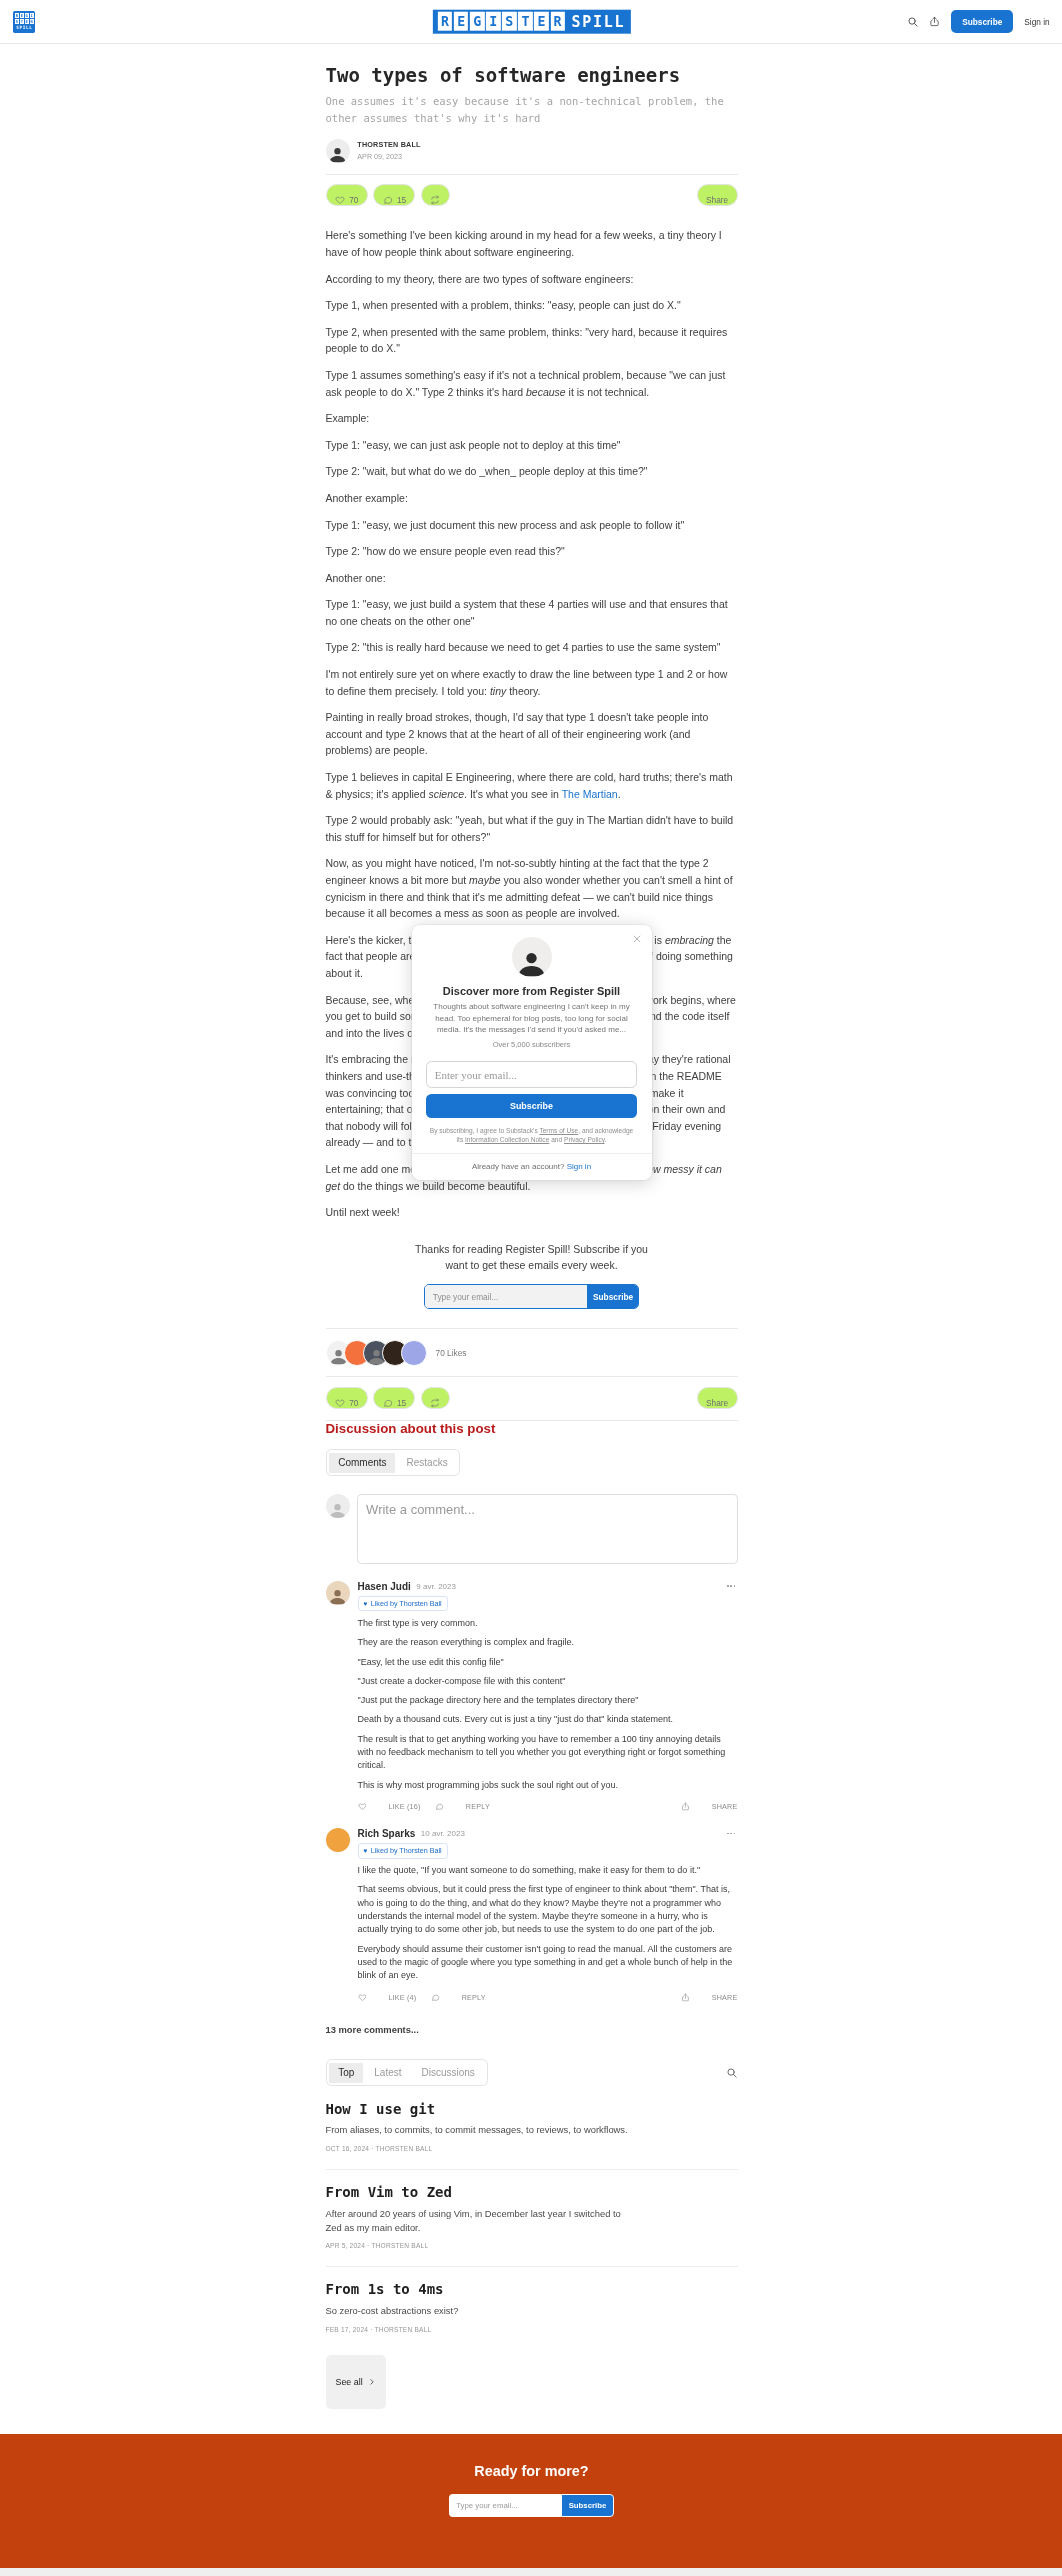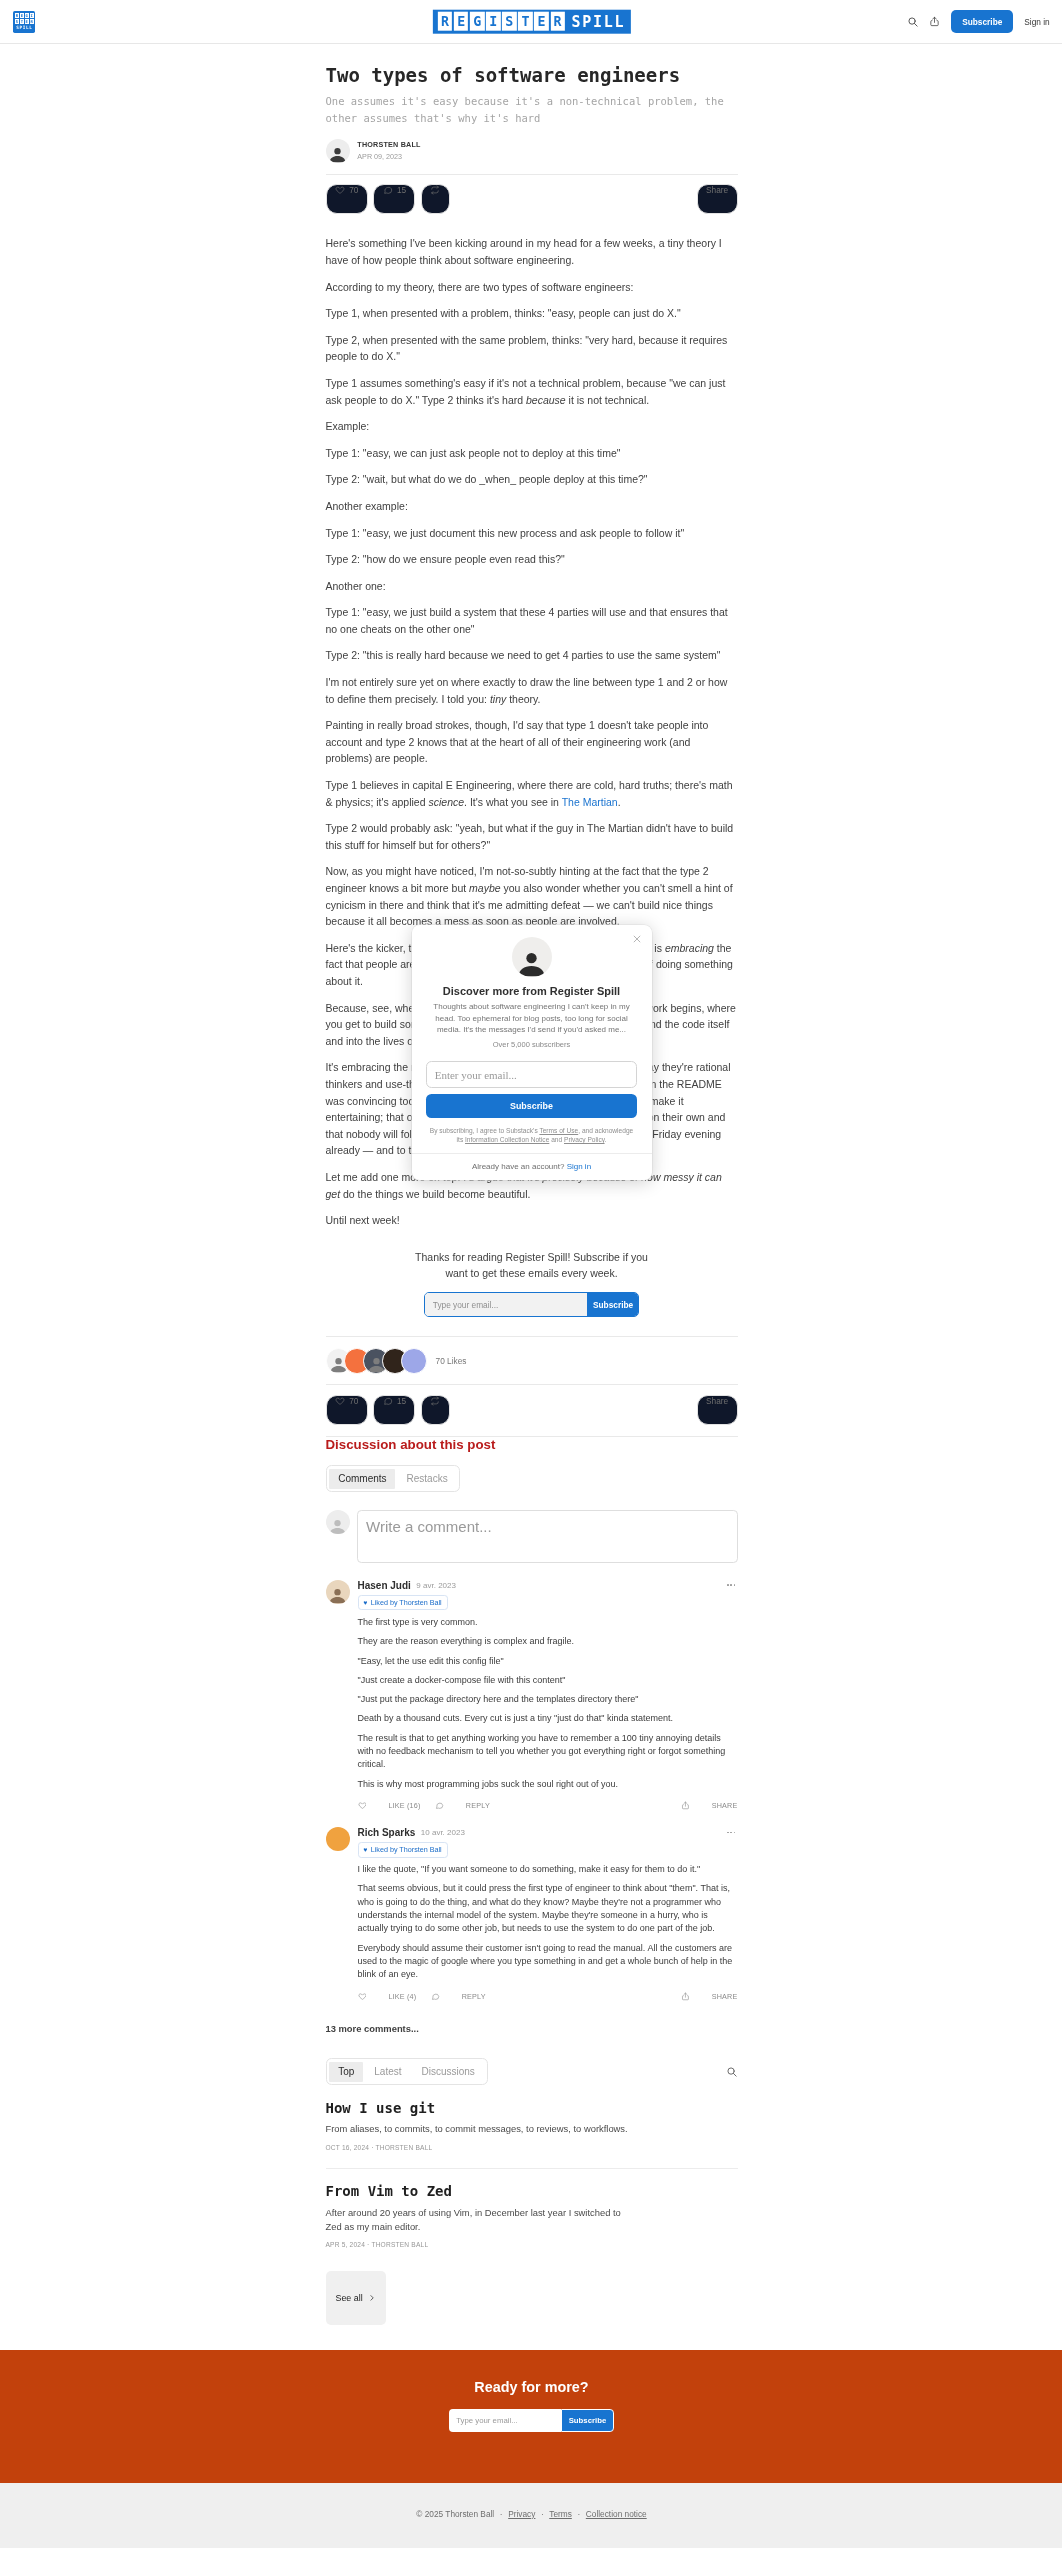--- a/index.html
+++ b/index.html
@@ -24,21 +24,21 @@
   .article-head{padding-top:20px;}
   .post-title{font-family:"DejaVu Sans Mono",monospace;font-weight:bold;font-size:19px;line-height:23px;color:#272727;margin:0;}
   .post-subtitle{font-family:"DejaVu Sans Mono",monospace;font-size:10.5px;line-height:17px;color:#a5a5a5;margin-top:5.5px;}
   .author-row{display:flex;align-items:center;gap:7.8px;margin-top:12px;}
   .avatar{border-radius:50%;overflow:hidden;position:relative;flex:none;display:flex;align-items:flex-end;justify-content:center;}
   .av44{width:24px;height:24px;}
   .author-meta .name{font-size:7.2px;font-weight:bold;color:#363636;letter-spacing:0.2px;text-align:right;}
   .author-meta .date{font-size:7.2px;color:#9b9b9b;margin-top:2.2px;}
   .divider{border-top:0.6px solid #e9e9e9;margin-top:11px;}
   .pill-row{display:flex;align-items:center;gap:5.5px;margin-top:5.5px;padding:4.4px 0;}
-  .pill{display:flex;align-items:flex-start;gap:4.4px;height:30px;padding:0 8.3px;border:0.6px solid #e3e3e3;border-radius:11px;color:#6f6f6f;font-size:8.3px;background:#0f172a;cursor:pointer;}
+  .pill{display:flex;align-items:flex-end;gap:4.4px;height:22px;padding:0 8.3px;border:0.6px solid #e3e3e3;border-radius:11px;color:#6f6f6f;font-size:8.3px;background:#bef264;cursor:pointer;}
   .pill .icon{color:#6f6f6f;}
   .pill.share{margin-left:auto;}
   .article-body{margin-top:16.6px;}
   .para{font-size:10.5px;line-height:16.6px;color:#404040;margin:0 0 10px 0;}
   .para em{font-style:italic;}
   .tlink{color:#1a73cf;cursor:pointer;}
   
   .modal{position:absolute;top:925px;left:50%;transform:translateX(-50%);width:240px;background:#fff;border-radius:7.8px;box-shadow:0 2.8px 16.6px rgba(0,0,0,.18),0 0 0 0.6px #eee;padding:12px 14.4px 0 14.4px;text-align:center;z-index:50;}
   .modal-close{position:absolute;top:8.9px;right:10px;color:#9a9a9a;cursor:pointer;}
   .av72{width:40px;height:40px;margin:0 auto;}
@@ -61,21 +61,21 @@
   .likes-row{display:flex;align-items:center;margin-top:7.8px;padding:3.3px 0;}
   .likes-avatars{display:flex;}
   .likes-avatars .av{width:25.5px;height:25.5px;border-radius:50%;border:1.1px solid #fff;margin-right:-6.6px;position:relative;display:flex;align-items:flex-end;justify-content:center;overflow:hidden;cursor:pointer;}
   .likes-label{margin-left:15.5px;font-size:8.3px;color:#777;}
   
   .disc-title{font-size:13.3px;font-weight:bold;color:#b91c1c;}
   .tabs{display:inline-flex;border:0.6px solid #e4e4e4;border-radius:5.5px;padding:2.8px;margin-top:13.3px;gap:2.2px;}
   .tab{font-size:10px;color:#9a9a9a;padding:4.4px 8.9px;border-radius:1px;cursor:pointer;}
   .tab.active{background:#ececec;color:#2b2b2b;}
   .composer{display:flex;gap:7.8px;margin-top:17.7px;}
-  .composer textarea{flex:1;height:53px;resize:none;border:0.6px solid #dedede;border-radius:4.4px;padding:7.2px 7.8px;font-size:15px;font-family:"Liberation Sans",sans-serif;color:#404040;}
+  .composer textarea{flex:1;height:70px;resize:none;border:0.6px solid #dedede;border-radius:4.4px;padding:7.2px 7.8px;font-size:13px;font-family:"Liberation Sans",sans-serif;color:#404040;}
   .composer textarea::placeholder{color:#9a9a9a;}
   .comment{display:grid;grid-template-columns:32px 1fr;margin-top:16.6px;}
   .comment .avatar{grid-row:1 / span 4;}
   .c-head{display:flex;align-items:center;gap:5.5px;}
   .c-name{font-size:10px;font-weight:bold;color:#2e2e2e;cursor:pointer;}
   .c-date{font-size:8px;color:#9b9b9b;}
   .c-menu{margin-left:auto;color:#9a9a9a;display:flex;gap:1.7px;cursor:pointer;padding:2.2px;}
   .c-menu i{width:1.7px;height:1.7px;border-radius:50%;background:#9a9a9a;display:block;}
   .c-badge{display:inline-flex;align-items:center;gap:3.3px;border:0.6px solid #d8e4f4;border-radius:3.3px;padding:2.2px 5px;font-size:7.2px;color:#1a6cc9;margin-top:4.4px;justify-self:start;cursor:pointer;}
   .c-badge .bheart{color:#1a6cc9;font-size:6.6px;}
@@ -445,20 +445,25 @@
     <div class="pi-desc">From aliases, to commits, to commit messages, to reviews, to workflows.</div>
     <div class="pi-meta">OCT 16, 2024 · THORSTEN BALL</div>
   </div>
 
   <div class="post-item">
     <div class="pi-title">From Vim to Zed</div>
     <div class="pi-desc">After around 20 years of using Vim, in December last year I switched to Zed as my main editor.</div>
     <div class="pi-meta">APR 5, 2024 · THORSTEN BALL</div>
   </div>
 
+  <div class="post-item">
+    <div class="pi-title">From 1s to 4ms</div>
+    <div class="pi-desc">So zero-cost abstractions exist?</div>
+    <div class="pi-meta">FEB 17, 2024 · THORSTEN BALL</div>
+  </div>
 </div>
     <button class="see-all">
       <span>See all</span>
       <span class="icon">
           <svg width="7.8" height="7.8" viewBox="0 0 24 24" fill="none" stroke="#222" stroke-width="2.2" stroke-linecap="round" stroke-linejoin="round">
             <path d="M9 5l7 7-7 7"></path>
           </svg>
         </span>
     </button>
   </div>

